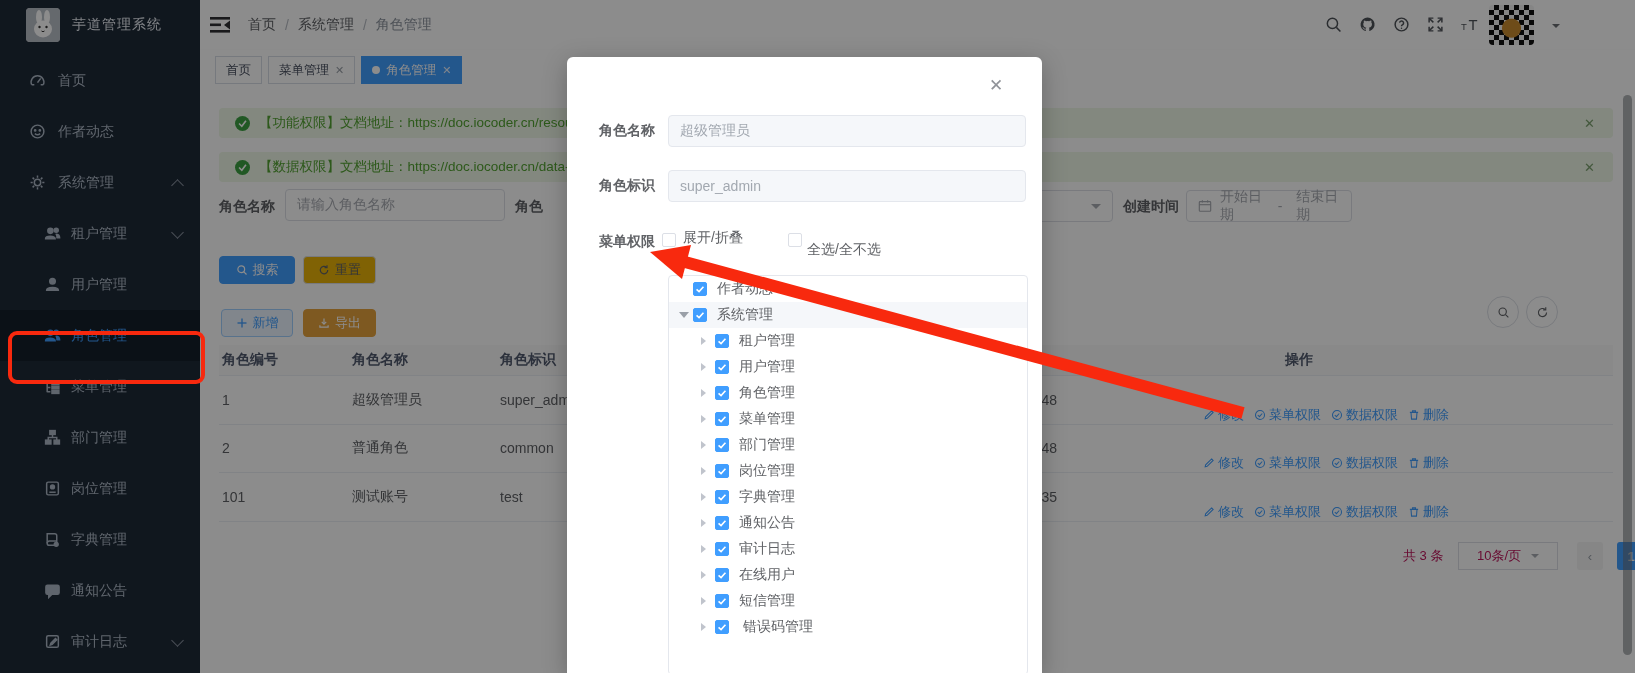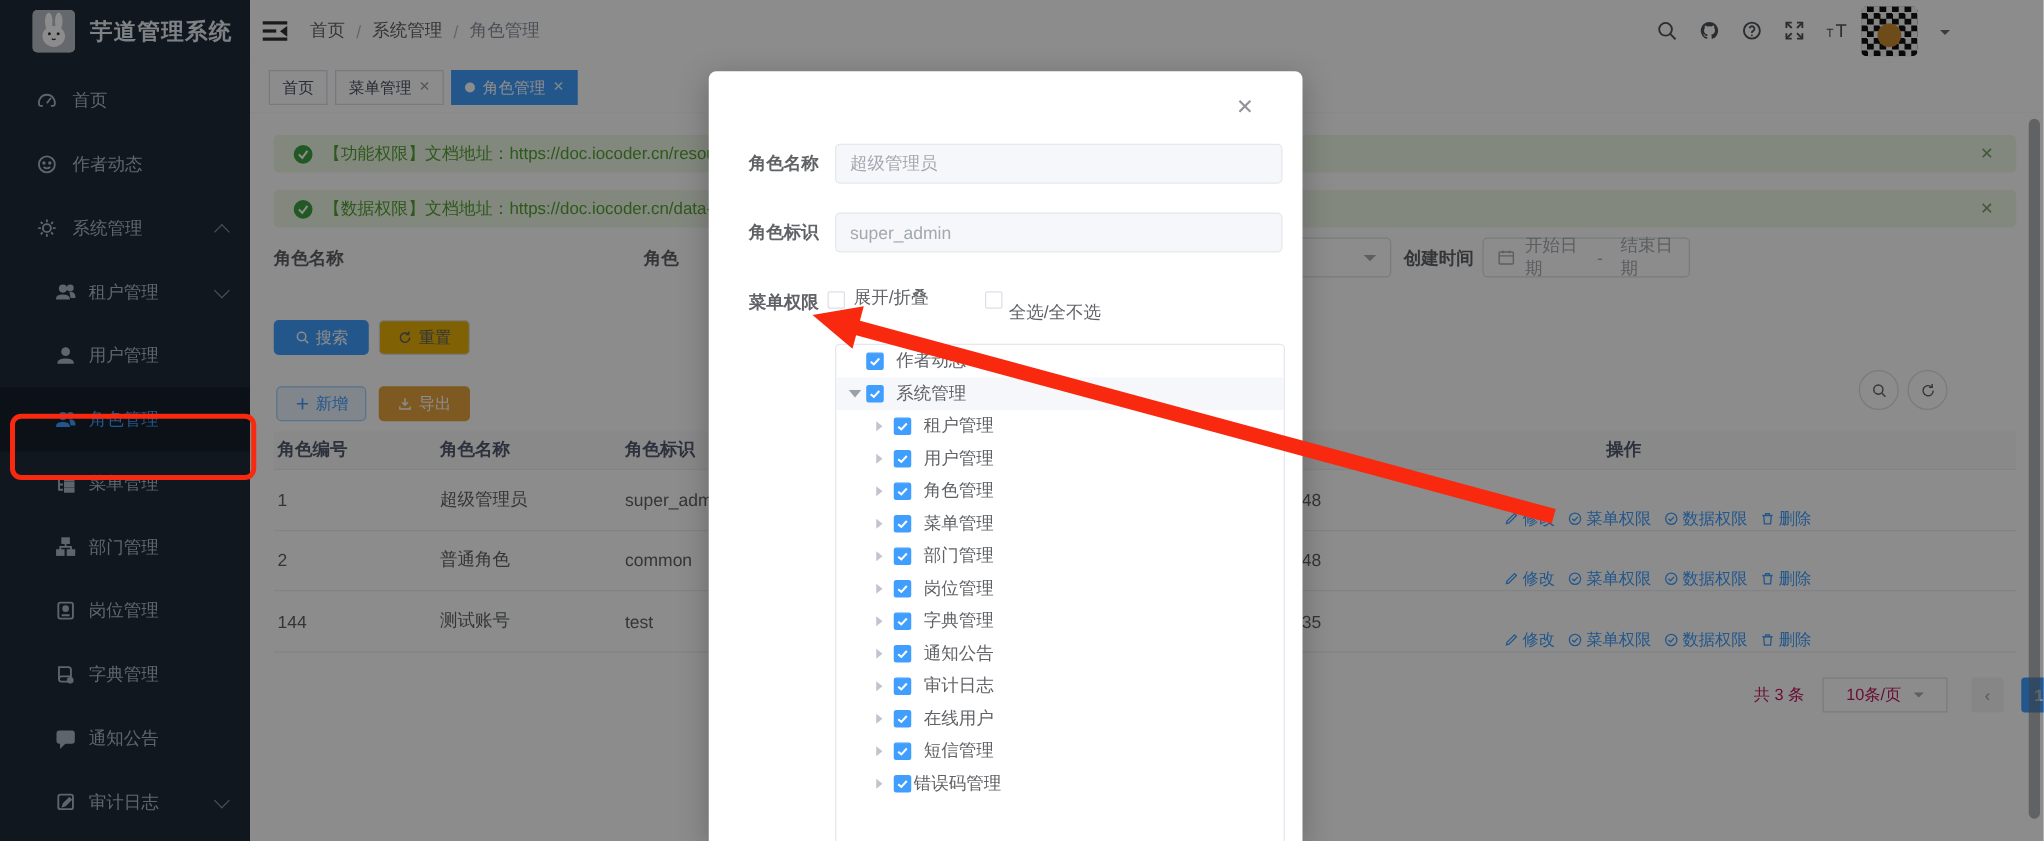--- a/index.html
+++ b/index.html
@@ -3,21 +3,21 @@
 <meta charset="utf-8">
 <style>
   html,body{margin:0;padding:0}
   body{width:1635px;height:673px;position:relative;overflow:hidden;background:#fff;
        font-family:"Liberation Sans","DejaVu Sans",sans-serif;font-size:14px;color:#606266}
   
   .sidebar{position:absolute;left:0;top:0;width:200px;height:673px;background:#1e2a38;z-index:10}
   .logo-row{height:50px;display:flex;align-items:center;padding-left:26px;gap:12px}
   .logo-img{width:34px;height:34px;border-radius:4px;background:#cfd3d8;position:relative;overflow:hidden}
   .logo-img svg{position:absolute;inset:0}
-  .logo-title{color:#e8edf3;font-size:18px;font-weight:bold;letter-spacing:1px}
+  .logo-title{color:#e8edf3;font-size:14px;font-weight:normal;letter-spacing:1px}
   .side-menu{position:absolute;top:55px;left:0;right:0}
   .side-item{height:51px;display:flex;align-items:center;color:#aeb9c6;cursor:pointer;position:relative}
   .side-item .s-ico{width:18px;height:18px;flex:0 0 18px;display:inline-flex;align-items:center;justify-content:center}
   .side-item.lv1{padding-left:28px}
   .side-item.lv1 .s-label{margin-left:12px}
   .side-item.lv2{padding-left:43px}
   .side-item.lv2 .s-label{margin-left:10px}
   .side-item.active{background:#151f2b;color:#409eff}
   .chev{position:absolute;right:18px;width:8px;height:8px;border-right:1.5px solid #8a93a0;border-bottom:1.5px solid #8a93a0}
   .chev.down{transform:rotate(45deg);top:20px}
@@ -336,20 +336,23 @@
     <span class="n-check">
         <svg viewBox="0 0 16 16" width="11" height="11">
           <polyline points="3,8 7,12 13,4" fill="none" stroke="#fff" stroke-width="2.4"></polyline>
         </svg>
       </span>
     <span>【数据权限】文档地址：https://doc.iocoder.cn/data-</span>
     <span class="n-close">✕</span>
   </div>
 
   <span class="fl-label" style="left:19px;top:99px">角色名称</span>
+  <div class="fl-input" style="left:85px;top:99px;width:220px">
+    <span>请输入角色名称</span>
+  </div>
   <span class="fl-label" style="left:315px;top:99px">角色</span>
   <div class="fl-input" style="left:800px;top:100px;width:113px;justify-content:flex-end">
     <span style="width:0;height:0;border:5px solid transparent;border-top-color:#a8abb2;margin-top:5px"></span>
   </div>
   <span class="fl-label" style="left:923px;top:99px">创建时间</span>
   <div class="fl-input" style="left:986px;top:100px;width:166px">
     <span>
         <svg viewBox="0 0 16 16" width="14" height="14" stroke="#a8abb2" fill="none" stroke-width="1.3">
           <rect x="1.5" y="3" width="13" height="11" rx="1"></rect>
           <line x1="1.5" y1="6.5" x2="14.5" y2="6.5"></line>
@@ -490,21 +493,21 @@
               <span>
                 <svg viewBox="0 0 16 16" width="17" height="17" fill="none" stroke="currentColor" stroke-width="1.4">
                   <path d="M2.5 4.5h11M6 4V2.5h4V4M4 4.5l.7 9h6.6l.7-9"></path>
                 </svg>
               </span>
               <span>删除</span>
             </span>
           </span>
         </div>
         <div class="t-row">
-          <span class="cell c-id">144</span>
+          <span class="cell c-id">101</span>
           <span class="cell c-name">测试账号</span>
           <span class="cell c-code">test</span>
           <span class="cell c-frag">35</span>
           <span class="cell c-ops">
             <span class="op-link">
               <span>
                 <svg viewBox="0 0 16 16" width="17" height="17" fill="none" stroke="currentColor" stroke-width="1.4">
                   <path d="M11.5 2.5l2 2-8 8-2.6.6.6-2.6z"></path>
                 </svg>
               </span>
@@ -689,21 +692,21 @@
         </span>
         <span class="tr-label" style="left: 70px;">短信管理</span>
       </div>
       <div class="tree-row">
         <span class="tr-caret right" style="left: 32px;"></span>
         <span class="cb checked" style="left: 46px;">
           <svg viewBox="0 0 16 16" width="10" height="10">
             <polyline points="2.5,8.5 6.5,12 13.5,4.5" fill="none" stroke="#fff" stroke-width="2.6"></polyline>
           </svg>
         </span>
-        <span class="tr-label" style="left: 62px; font-family: Liberation Serif, serif;">错误码管理</span>
+        <span class="tr-label" style="left: 74px; font-family: Liberation Serif, serif;">错误码管理</span>
       </div>
     </div>
 </div>
 
 <div class="anno-rect"></div>
 <svg class="anno-arrow" width="1635" height="673" viewBox="0 0 1635 673">
   <line x1="1243" y1="413" x2="685" y2="262" stroke="#f8290e" stroke-width="12"></line>
   <polygon points="650,252 691,245 682,279" fill="#f8290e"></polygon>
 </svg>
 

